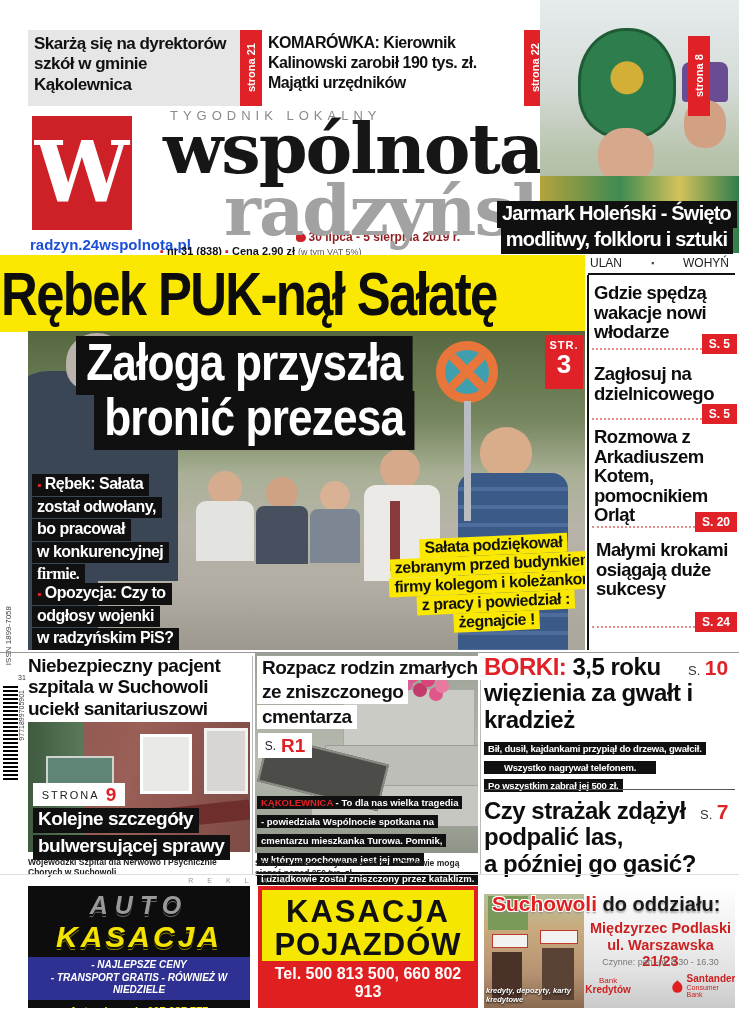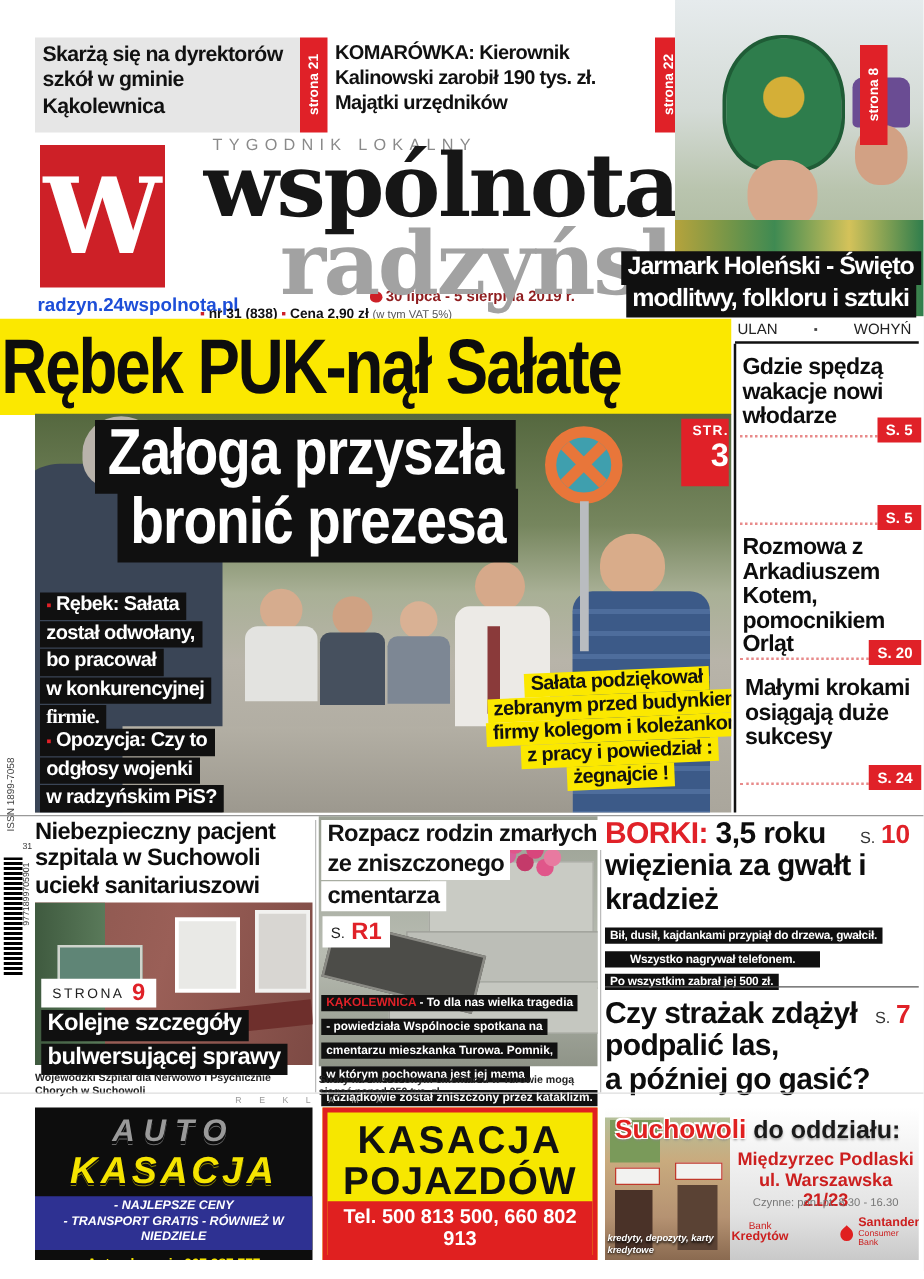--- a/index.html
+++ b/index.html
@@ -100,21 +100,21 @@
     <div class="abs" style="left:430px;top:142px;width:110px;height:180px;background:repeating-linear-gradient(180deg,#3c5a88 0 14px,#4e6d9c 14px 18px);border-radius:16px 16px 0 0;"></div>
     <div class="abs" style="left:70px;top:250px;width:360px;height:70px;background:linear-gradient(180deg,#b3afa4,#9c988e);"></div>
 
     <div class="abs" style="left:48px;top:5px;">
       <span class="bstrip b" style="font-size:52px;line-height:1.02;letter-spacing:-1px;display:inline-block;transform:scaleX(0.85);transform-origin:0 0;padding:0 12px 6px;">Załoga przyszła</span>
     </div>
     <div class="abs" style="left:66px;top:60px;">
       <span class="bstrip b" style="font-size:52px;line-height:1.02;letter-spacing:-1px;display:inline-block;transform:scaleX(0.85);transform-origin:0 0;padding:0 12px 6px;">bronić prezesa</span>
     </div>
 
-    <div class="abs" style="left:517px;top:4px;width:38px;height:54px;background:#e02128;color:#fff;text-align:right;">
+    <div class="abs" style="left:517px;top:4px;width:38px;height:54px;background:#e02128;color:#fff;text-align:center;">
       <div style="font-size:11px;font-weight:700;margin-top:4px;letter-spacing:1px;">STR.</div>
       <div class="b" style="font-size:26px;line-height:1;">3</div>
     </div>
 
     <div class="abs" style="left:408px;top:10px;width:62px;height:62px;border-radius:50%;background:#3f9fae;border:9px solid #e8763a;box-sizing:border-box;overflow:hidden;">
       <div style="position:absolute;left:-6px;top:17px;width:56px;height:9px;background:#e8763a;transform:rotate(45deg);"></div>
       <div style="position:absolute;left:-6px;top:17px;width:56px;height:9px;background:#e8763a;transform:rotate(-45deg);"></div>
     </div>
     <div class="abs" style="left:436px;top:70px;width:7px;height:120px;background:#b9bcc0;"></div>
 
@@ -140,20 +140,21 @@
       <div><span class="ystrip b cond" style="font-size:16px;">żegnajcie !</span></div>
     </div>
   </div>
 
   <div class="abs b cond" style="left:594px;top:283px;width:143px;font-size:18.5px;line-height:1.06;color:#0d0d0d;">Gdzie spędzą wakacje nowi włodarze</div>
   <div class="abs pgrow" style="left:592px;top:334px;width:145px;">
     <div class="dotline"></div>
     <span class="badge">S. 5</span>
   </div>
 
+  <div class="abs b cond" style="left:594px;top:364px;width:143px;font-size:18.5px;line-height:1.06;color:#0d0d0d;">Zagłosuj na dzielnicowego</div>
   <div class="abs pgrow" style="left:592px;top:404px;width:145px;">
     <div class="dotline"></div>
     <span class="badge">S. 5</span>
   </div>
 
   <div class="abs b cond" style="left:594px;top:427px;width:140px;font-size:18.5px;line-height:1.06;color:#0d0d0d;">Rozmowa z Arkadiuszem Kotem, pomocnikiem Orląt</div>
   <div class="abs pgrow" style="left:592px;top:512px;width:145px;">
     <div class="dotline"></div>
     <span class="badge">S. 20</span>
   </div>

